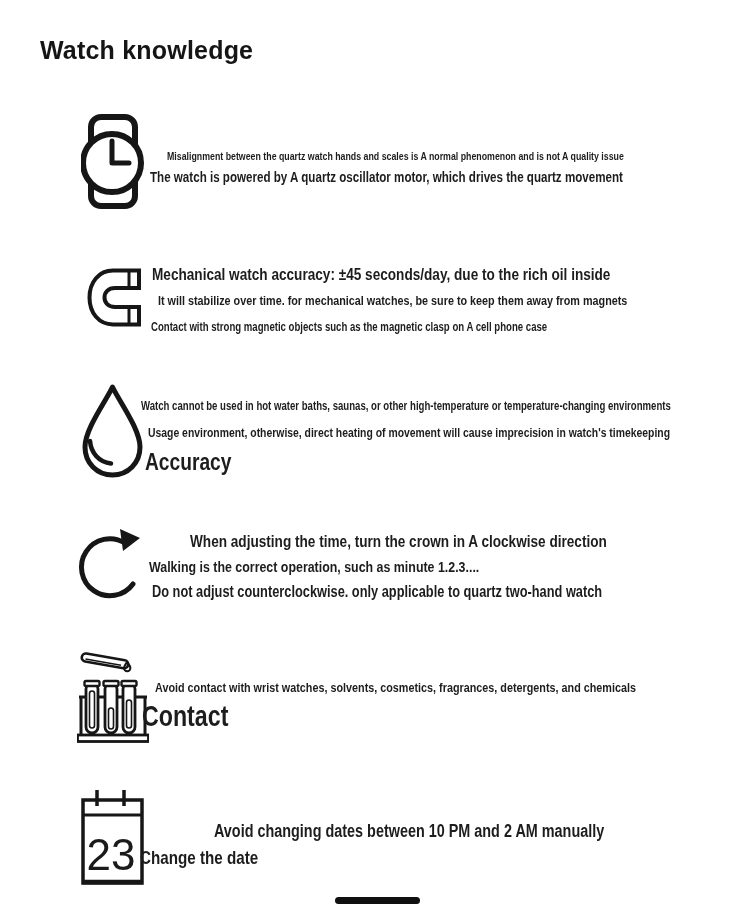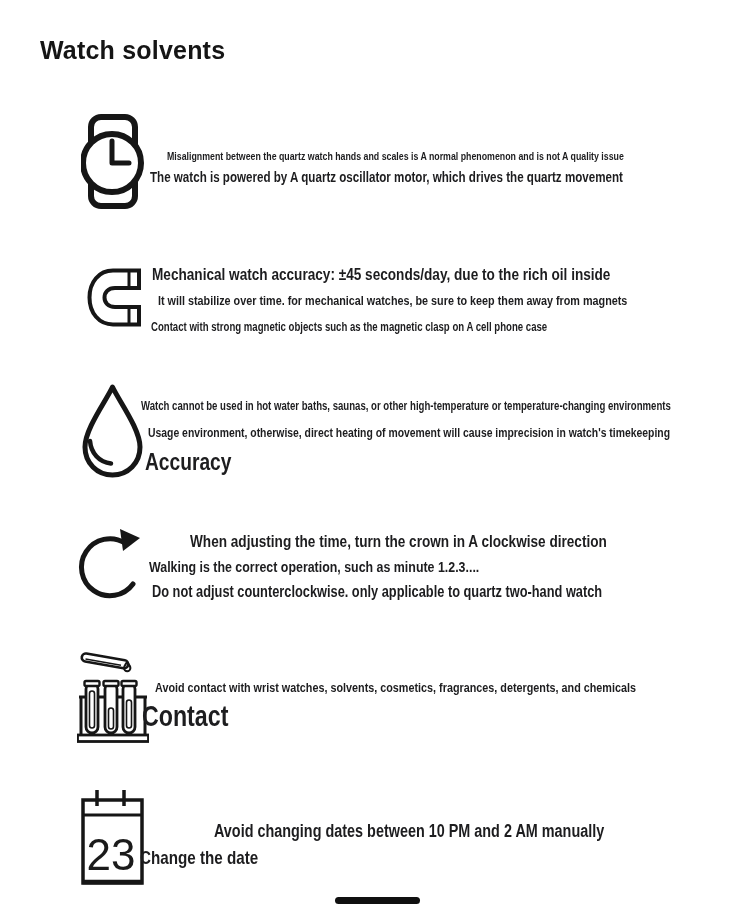--- a/index.html
+++ b/index.html
@@ -33,21 +33,21 @@
   .s6l1{left:214px;top:821px;font-size:18px;}
   .s6l2{left:140px;top:847px;font-size:19px;}
   .home-indicator{position:absolute;left:335px;top:897px;width:85px;height:7px;
         border-radius:4px;background:#101010;}
 </style>
 </head>
 <body>
 
 <div class="page">
 
-  <div class="title">Watch solvents</div>
+  <div class="title">Watch knowledge</div>
 
   <div class="icon" style="left:42px;top:114px;">
     <svg width="64" height="96" viewBox="0 0 64 96">
       <g fill="none" stroke="#161616">
         <rect x="10" y="3" width="44" height="89" rx="10" stroke-width="6"></rect>
         <circle cx="31" cy="49" r="29" fill="#ffffff" stroke-width="6"></circle>
         <path d="M31,49 V27 M31,49 H48" stroke-width="5" stroke-linecap="round"></path>
       </g>
     </svg>
   </div>

